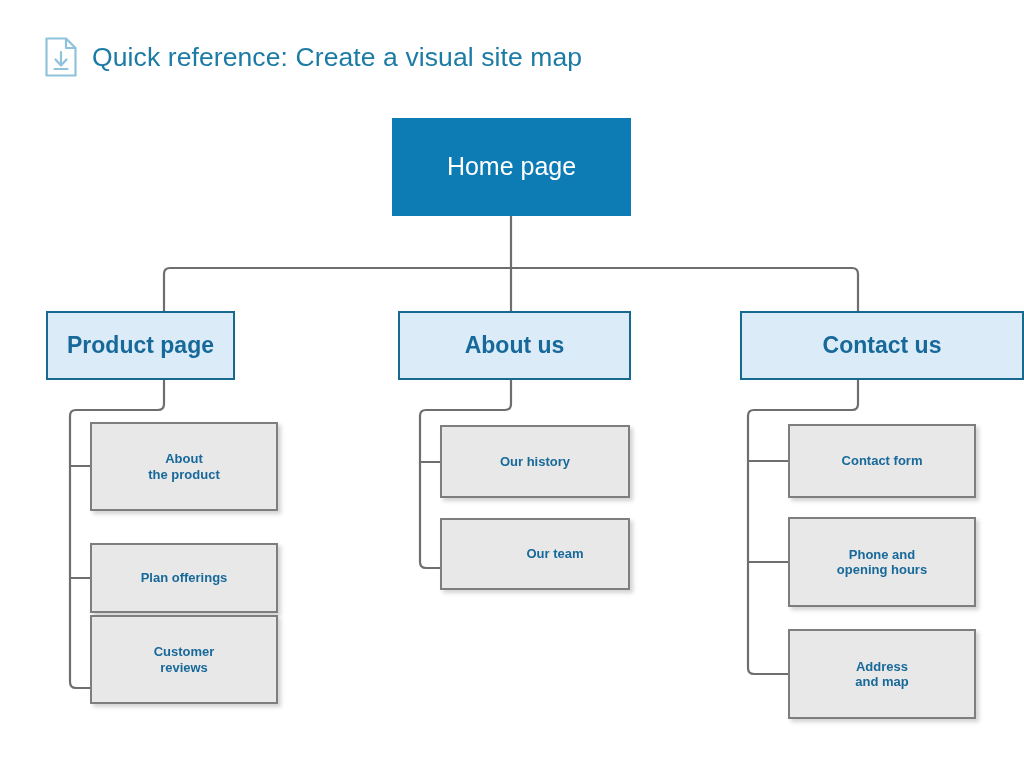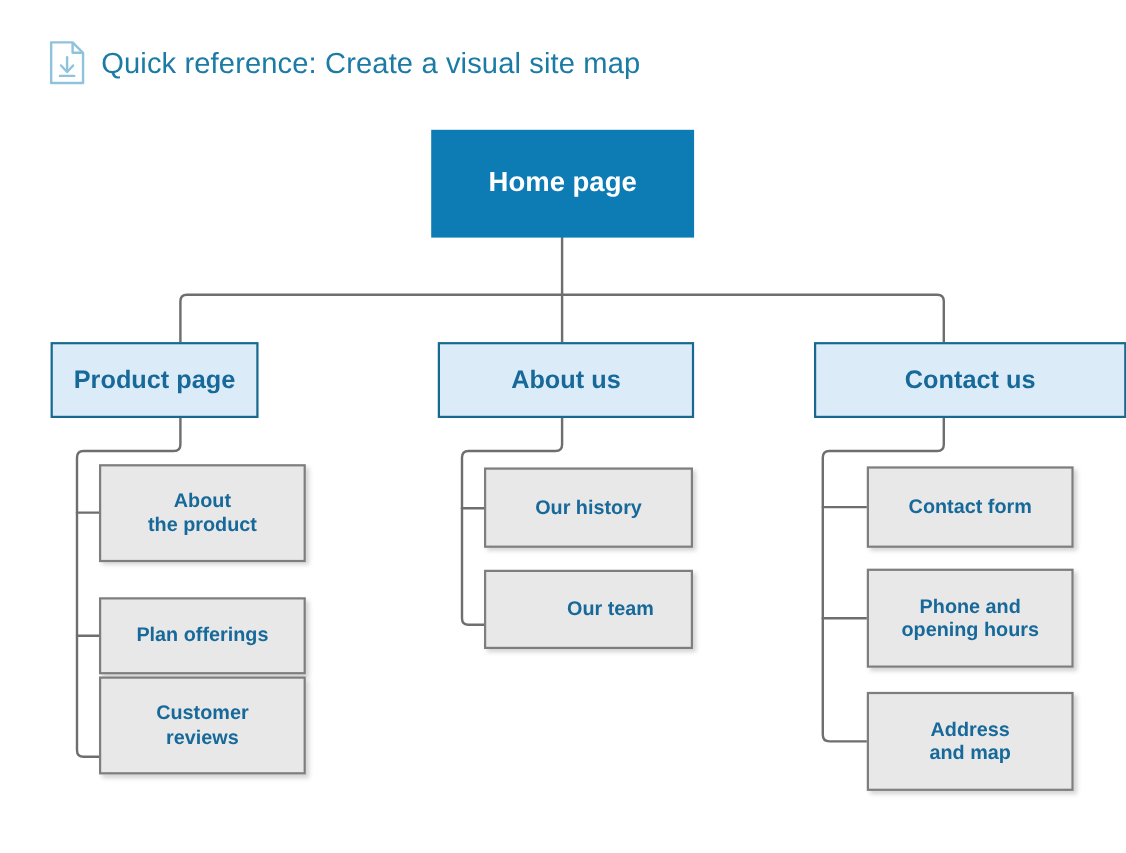--- a/index.html
+++ b/index.html
@@ -69,37 +69,37 @@
     align-items: center;
     justify-content: center;
     text-align: center;
     line-height: 1.18;
   }
 
   .node-root {
     background: #0e7cb4;
     color: #ffffff;
     font-size: 25px;
-    font-weight: bold;
+    font-weight: normal;
     border: none;
   }
 
   .node-section {
     background: #dcebf8;
     border: 2px solid #17698f;
     color: #17699a;
     font-size: 23px;
     font-weight: bold;
   }
 
   .node-leaf {
     background: #e8e8e8;
     border: 2px solid #7e7e7e;
     color: #17699a;
-    font-size: 18px;
+    font-size: 13px;
     font-weight: bold;
     box-shadow: 3px 3px 4px rgba(120,120,120,0.33);
   }
 </style>
 </head>
 <body>
 
 <div id="page">
 
   <div class="header">

